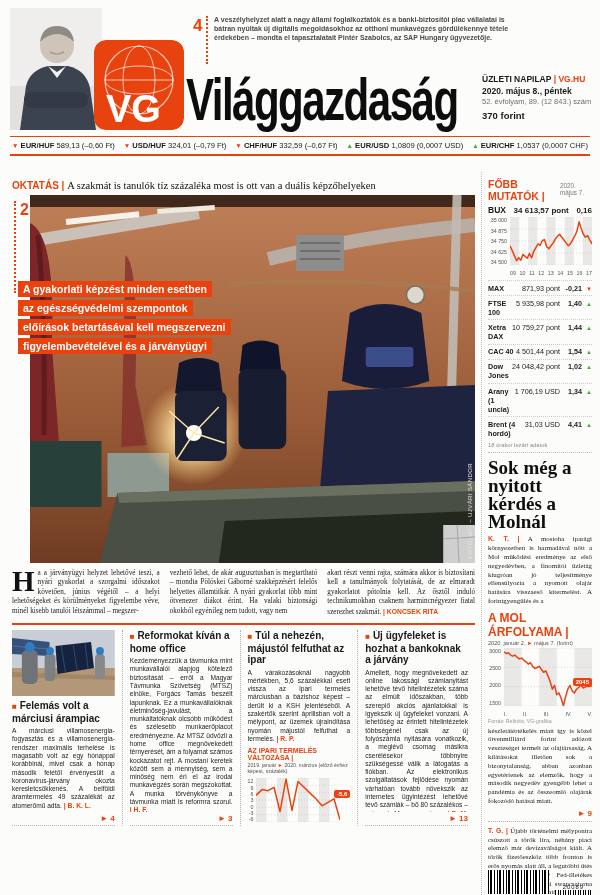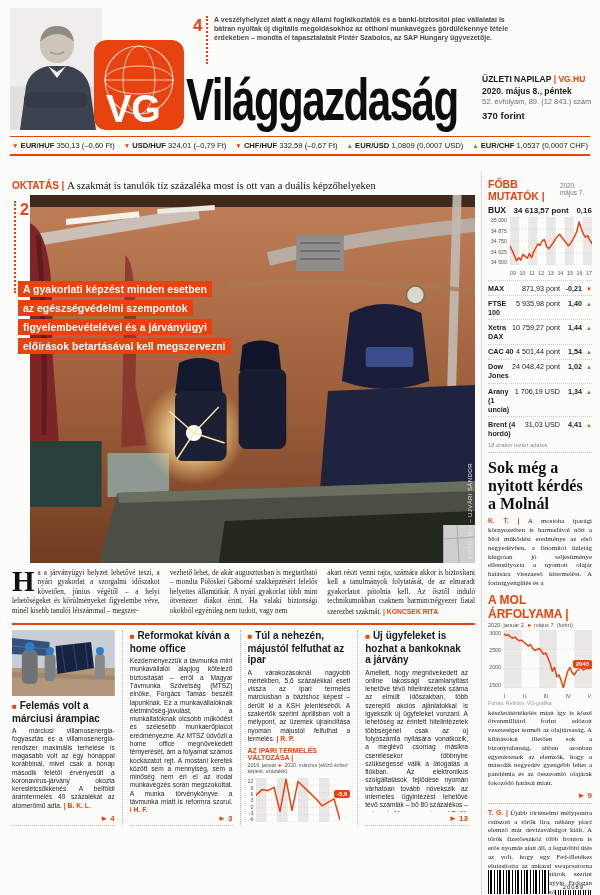--- a/index.html
+++ b/index.html
@@ -93,21 +93,21 @@
             padding:1px 3px;border-radius:2px}
   .idx{margin-top:4px}
   .idxrow{display:flex;align-items:baseline;border-top:1px dotted #ccc;padding:2.6px 0;font-size:7.2px}
   .idxrow .name{flex:1;font-weight:800}
   .idxrow .val{text-align:center}
   .idxrow .chg{width:22px;text-align:right;font-weight:bold}
   .idxrow .arr{width:10px;text-align:right;font-size:6px}
   .idxrow .up{color:#3fae2a}.idxrow .down{color:#e8430f}
   .footnote{font-size:5.8px;color:#8a8a8a;margin:2px 0 4px 0}
   .sb-divider{border-top:1px dotted #bbb;margin:3px 0 6px 0}
-  .sb-h2{font-family:"Liberation Serif",serif;font-size:16px;line-height:18px;font-weight:bold;color:#0f0f0f;
+  .sb-h2{font-family:"Liberation Serif",serif;font-size:19px;line-height:18px;font-weight:bold;color:#0f0f0f;
          margin-bottom:4px}
   .sb-body{font-family:"Liberation Serif",serif;font-size:6.9px;line-height:8.8px;text-align:justify;color:#222}
   .lead-ini{color:#e8430f;font-weight:800;font-family:"Liberation Sans",sans-serif;font-size:6.8px}
   .sb-charttitle{color:#e8430f;font-weight:800;font-size:12px;margin-top:5px}
   .sb-chartsub{font-size:5.6px;color:#555;margin:1px 0 2px 0}
   .sb-chartsub .arrow{color:#e8430f}
   .source{font-size:5.2px;color:#999;margin-top:1px}
   .sb-pgref{text-align:right;font-size:8px;font-weight:800;color:#e8430f;margin-top:3px;
             border-bottom:1px dotted #b5b5b5;padding-bottom:3px;margin-bottom:5px}
   .barcodes{position:absolute;bottom:0;left:6px;right:0;display:flex;align-items:flex-end;gap:6px}
@@ -163,21 +163,21 @@
       <div class="date">2020. május 8., péntek</div>
       <div class="issue">52. évfolyam, 89. (12 843.) szám</div>
       <div class="price">370 forint</div>
     </div>
   </header>
 
   <div class="ticker">
     <span class="tick">
       <span><span class="down">▼</span></span>
       <span class="pair">EUR/HUF</span>
-      <span>350,13</span>
+      <span>589,13</span>
       <span>(–0,60 Ft)</span>
     </span>
     <span class="tick">
       <span><span class="down">▼</span></span>
       <span class="pair">USD/HUF</span>
       <span>324,01</span>
       <span>(–0,79 Ft)</span>
     </span>
     <span class="tick">
       <span><span class="down">▼</span></span>
@@ -265,22 +265,22 @@
               </g>
             <g stroke="#a7a7a7" stroke-width="1">
                 <line x1="416" y1="344" x2="448" y2="342"></line>
                 <line x1="430" y1="330" x2="432" y2="368"></line>
               </g>
           </svg>
         </div>
         <div class="cap">
           <div class="capline">A gyakorlati képzést minden esetben</div>
           <div class="capline">az egészségvédelmi szempontok</div>
+          <div class="capline">előírások betartásával kell megszervezni</div>
           <div class="capline">figyelembevételével és a járványügyi</div>
-          <div class="capline">előírások betartásával kell megszervezni</div>
         </div>
         <div class="credit">FOTÓ: MTI – UJVÁRI SÁNDOR</div>
       </figure>
 
       <div class="art3">
         <div class="c">
           <span class="dropcap">H</span><span>a a járványügyi helyzet lehetővé teszi, a nyári gyakorlat a szorgalmi időszakot követően, június végétől – a helyi lehetőségeket és körülményeket figyelembe véve, minél kisebb tanulói létszámmal – megszer-</span>
         </div>
         <div class="c">
           <span>vezhető lehet, de akár augusztusban is megtartható – mondta Pölöskei Gáborné szakképzésért felelős helyettes államtitkár. A nyári gyakorlat több mint ötvenezer diákot érint. Ha valaki biztonsági okokból egyénileg nem tudott, vagy nem</span>

